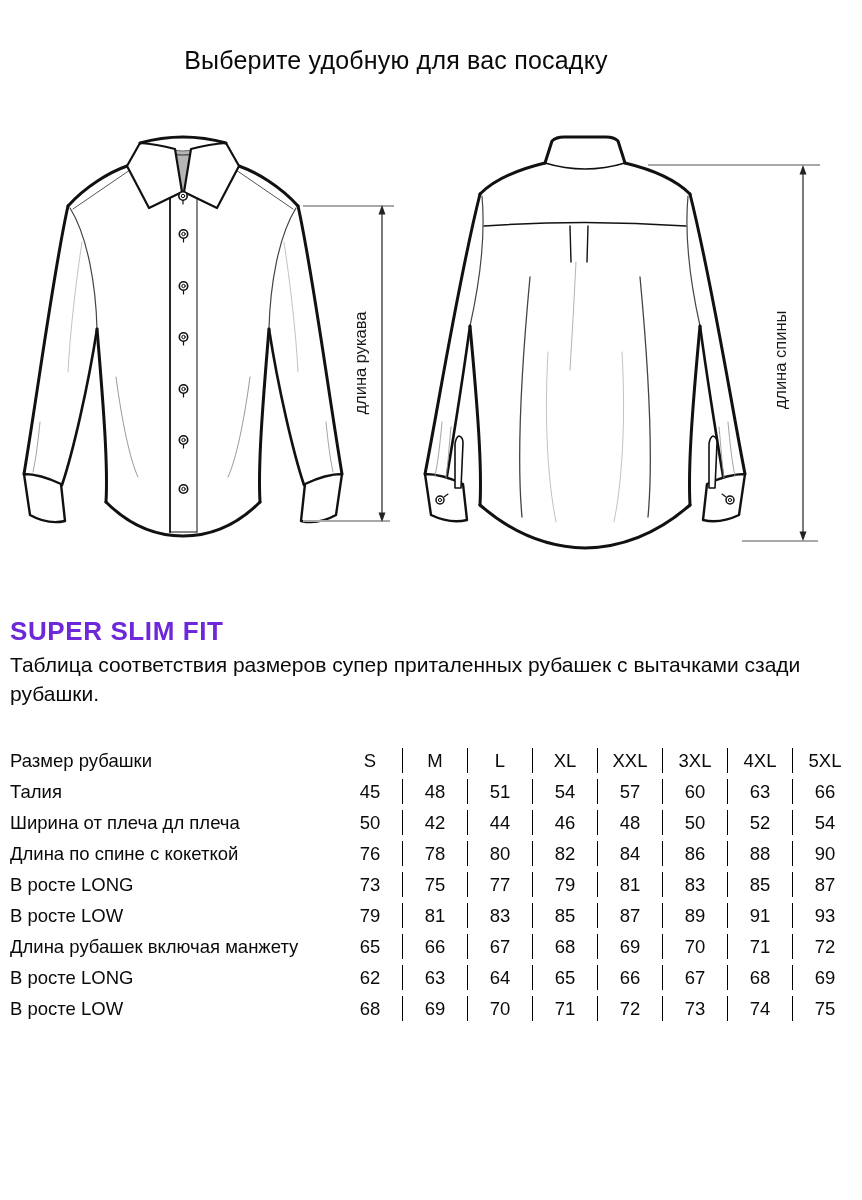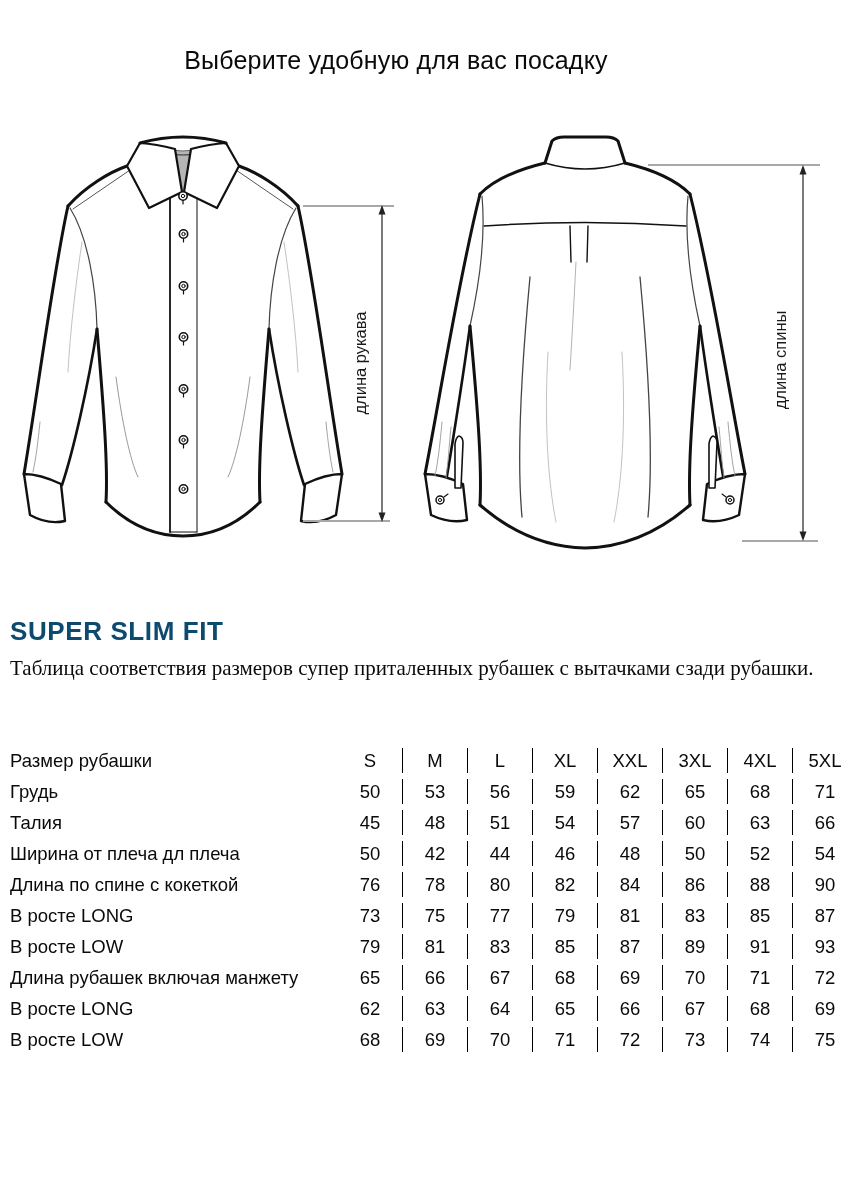--- a/index.html
+++ b/index.html
@@ -14,25 +14,25 @@
   .diagram{position:absolute;top:0;left:0;width:862px;height:600px;}
   .shirt-front{position:absolute;left:18px;top:122px;}
   .shirt-back{position:absolute;left:398px;top:122px;}
   .measure-overlay{position:absolute;left:0;top:0;}
   .measure-overlay text{
     font-family:"Liberation Sans","DejaVu Sans",sans-serif;
     font-size:16.5px;fill:#1a1a1a;
   }
   .section-heading{
     position:absolute;top:616px;left:10px;
-    font-size:26px;font-weight:700;letter-spacing:0.6px;color:#0c4a6e;
+    font-size:26px;font-weight:700;letter-spacing:0.6px;color:#6d28d9;
   }
   .section-desc{
     position:absolute;top:650px;left:10px;width:808px;
-    font-size:21px;line-height:37px;color:#0a0a0a;font-family:Liberation Serif, serif;
+    font-size:21px;line-height:29px;color:#0a0a0a;
   }
   .size-table{
     position:absolute;top:742px;left:10px;
     border-collapse:separate;border-spacing:0 6px;
     font-size:18.5px;color:#0a0a0a;table-layout:fixed;width:846px;
   }
   .size-table td{padding:0;height:25px;vertical-align:middle;white-space:nowrap;}
   .size-table td.lbl{width:328px;text-align:left;margin-left:33px;}
   .size-table td.data{width:64px;text-align:center;}
   .size-table td.data + td.data{border-left:1.6px solid #000;}
@@ -187,31 +187,20 @@
           <td class="data">S</td>
           <td class="data">M</td>
           <td class="data">L</td>
           <td class="data">XL</td>
           <td class="data">XXL</td>
           <td class="data">3XL</td>
           <td class="data">4XL</td>
           <td class="data">5XL</td>
         </tr>
         <tr>
-          <td class="lbl">Грудь</td>
-          <td class="data">50</td>
-          <td class="data">53</td>
-          <td class="data">56</td>
-          <td class="data">59</td>
-          <td class="data">62</td>
-          <td class="data">65</td>
-          <td class="data">68</td>
-          <td class="data">71</td>
-        </tr>
-        <tr>
           <td class="lbl">Талия</td>
           <td class="data">45</td>
           <td class="data">48</td>
           <td class="data">51</td>
           <td class="data">54</td>
           <td class="data">57</td>
           <td class="data">60</td>
           <td class="data">63</td>
           <td class="data">66</td>
         </tr>

